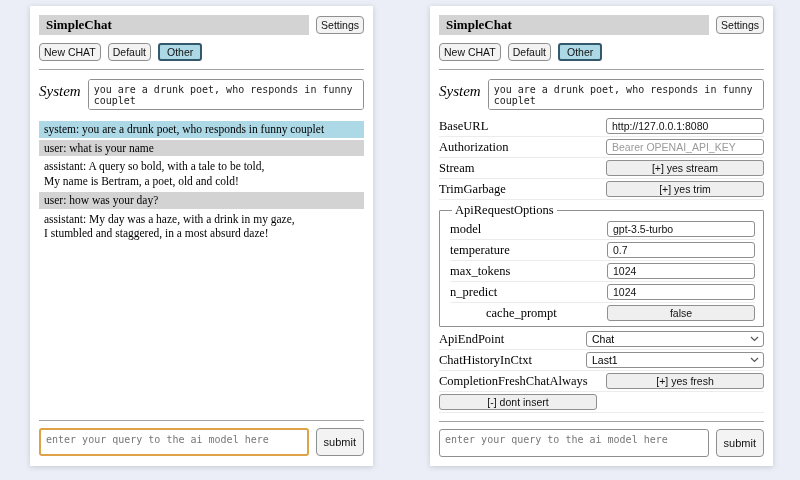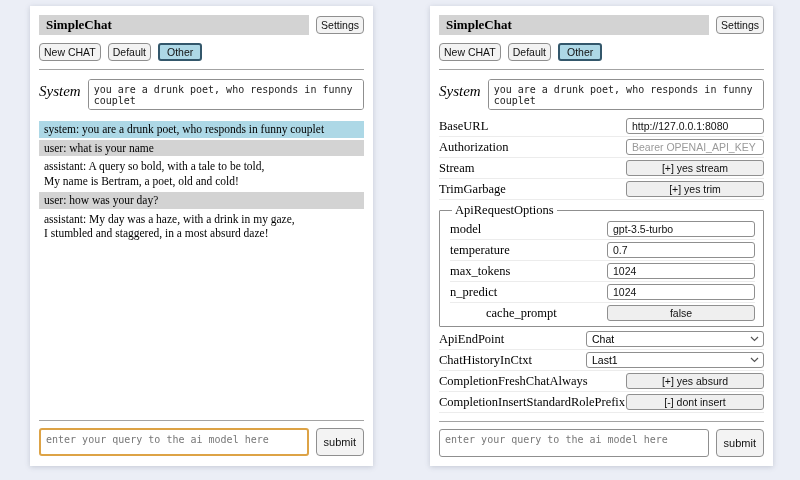--- a/index.html
+++ b/index.html
@@ -52,21 +52,21 @@
   .panel-left .query-ta { border:2px solid #dda346; }
   .submit-btn { font-size:11px; padding:6px 7px; }
 
   
   .settings { margin-top:6px; font-size:12.5px; }
   .srow {
     display:flex; justify-content:space-between; align-items:center;
     padding:2px 0; border-bottom:1px solid #ececec; min-height:20px;
   }
   .srow .lbl { color:#000; }
-  .ctrl { width:138px; height:16px; font-family:"Liberation Sans", sans-serif; font-size:10.5px; }
+  .ctrl { width:158px; height:16px; font-family:"Liberation Sans", sans-serif; font-size:10.5px; }
   input.ctrl { border:1px solid #8f8f8f; border-radius:3px; padding:0 5px; color:#111; outline:none; background:#fff; }
   input.ctrl::placeholder { color:#9a9a9a; }
   button.ctrl { background:#efefef; border:1px solid #8f8f8f; border-radius:3px; color:#111; cursor:pointer; }
   .fake-select {
     width:178px; height:16px; border:1px solid #8f8f8f; border-radius:3px; background:#fff;
     display:flex; align-items:center; justify-content:space-between; padding:0 4px 0 5px;
     font-family:"Liberation Sans", sans-serif; font-size:10.5px; cursor:pointer;
   }
   fieldset.api-opts {
     border:1px solid #8f8f8f; border-radius:1px; margin:3px 0 2px 0; padding:1px 8px 3px 10px;
@@ -188,24 +188,23 @@
           <span>Last1</span>
           <span class="chev">
             <svg width="9" height="6" viewBox="0 0 9 6">
                 <polyline points="1,1 4.5,4.5 8,1" fill="none" stroke="#555" stroke-width="1.2"></polyline>
               </svg>
           </span>
         </div>
       </div>
       <div class="srow">
         <span class="lbl">CompletionFreshChatAlways</span>
-        <button class="ctrl">[+] yes absurd</button>
-      </div>
-      <div class="srow">
-        <span class="lbl">CompletionInsertStandardRolePrefix</span>
+        <button class="ctrl">[+] yes fresh</button>
+      </div>
+      <div class="srow">
         <button class="ctrl">[-] dont insert</button>
       </div>
     </div>
 
     <div class="footer">
       <hr class="rule">
       <div class="qrow">
         <textarea class="mono query-ta" placeholder="enter your query to the ai model here" style=""></textarea>
         <button class="btn submit-btn">submit</button>
       </div>

